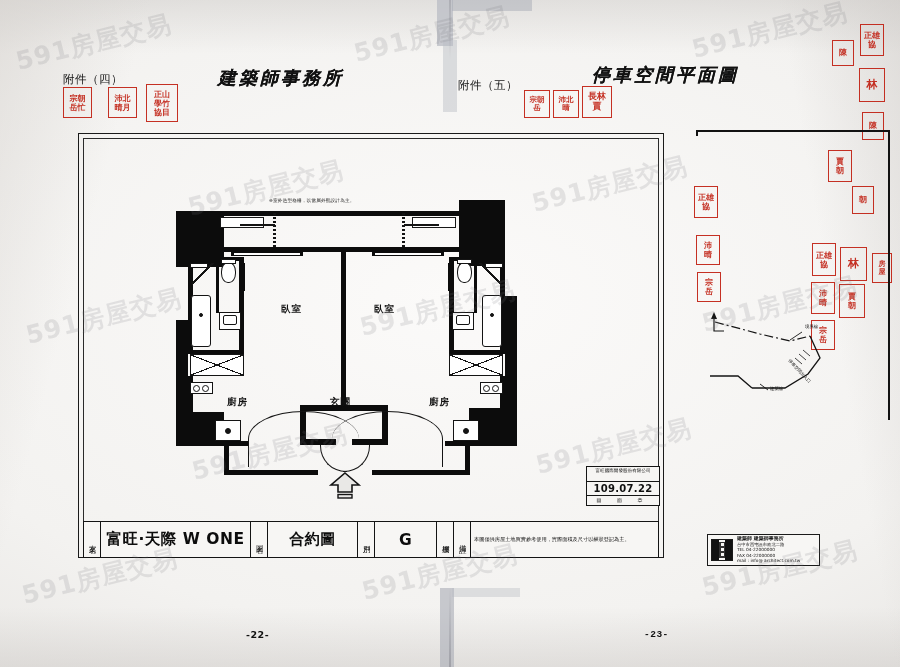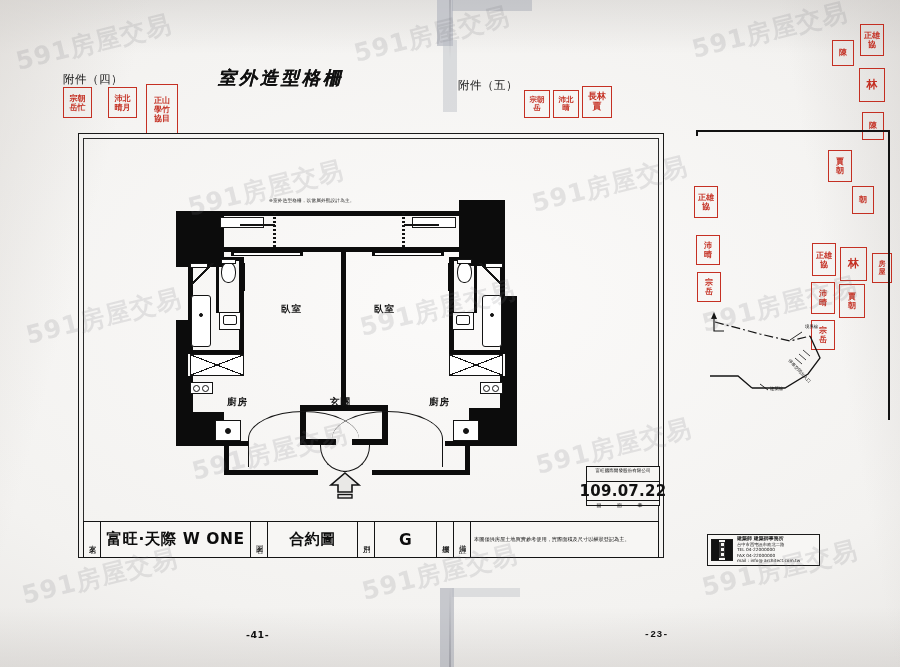--- a/index.html
+++ b/index.html
@@ -61,21 +61,21 @@
   .tb-note{font-size:5.2px;line-height:6.4px;color:#111;text-align:left;
            padding:2px 3px;writing-mode:horizontal-tb;width:100%;box-sizing:border-box;}
 
   
   #datestamp{position:absolute;left:586px;top:466px;width:74px;height:40px;
              border:1.1px solid #151515;background:#f6f5f3;box-sizing:border-box;
              display:flex;flex-direction:column;}
   #datestamp .ds-top{flex:0 0 13px;border-bottom:1px solid #151515;
         font-size:4.6px;line-height:6px;text-align:center;padding-top:.5px;color:#111;}
   #datestamp .ds-mid{flex:1;display:flex;align-items:center;justify-content:center;
-        font-size:15px;font-weight:bold;color:#111;border-bottom:1px solid #151515;letter-spacing:.3px;}
+        font-size:10px;font-weight:bold;color:#111;border-bottom:1px solid #151515;letter-spacing:.3px;}
   #datestamp .ds-bot{flex:0 0 9px;font-size:5px;line-height:9px;text-align:center;
         color:#111;letter-spacing:7px;}
 
   
   #archstamp{position:absolute;left:707px;top:534px;width:113px;height:32px;
              border:1.1px solid #1a1a1a;background:#f7f6f4;box-sizing:border-box;
              display:flex;align-items:center;gap:4px;padding:2px 3px;}
   #archstamp .qr{width:20px;height:20px;flex:0 0 auto;border:1px solid #1a1a1a;
       background:
         linear-gradient(90deg,#111 33%,transparent 33% 66%,#111 66%) 0 0/100% 3.6px repeat-y;
@@ -121,28 +121,29 @@
 
   <div class="scanbar" style="left:437px;top:0;width:16px;height:46px;"></div>
   <div class="scanbar b2" style="left:452px;top:0;width:80px;height:11px;opacity:.5;"></div>
   <div class="scanbar" style="left:443px;top:40px;width:14px;height:72px;opacity:.45;"></div>
   <div class="scanbar b2" style="left:440px;top:588px;width:14px;height:79px;opacity:.6;"></div>
   <div class="scanbar" style="left:452px;top:588px;width:68px;height:9px;opacity:.4;"></div>
   <div class="seam"></div>
 
   <div class="hdr-label cjk" style="left:63px;top:72px;">附件（四）</div>
 
-  <div class="hdr-title cjk" style="left:218px;top:66px;">室外造型格柵</div>
+  <div class="hdr-title cjk" style="left:218px;top:66px;">建築師事務所</div>
 
   <div class="seal seal-ink" style="left:63px;top:87px;width:29px;height:31px;font-size:8px;line-height:9px;">宗朝<br>岳忙</div>
   <div class="seal seal-ink" style="left:108px;top:87px;width:29px;height:31px;font-size:8px;line-height:9px;">沛北<br>晴月</div>
-  <div class="seal seal-ink" style="left:146px;top:84px;width:32px;height:50px;font-size:8px;line-height:9px;">正山<br>學竹<br>協目</div>
+  <div class="seal seal-ink" style="left:146px;top:84px;width:32px;height:38px;font-size:8px;line-height:9px;">正山<br>學竹<br>協目</div>
 
   <div class="hdr-label cjk" style="left:458px;top:78px;">附件（五）</div>
 
+  <div class="hdr-title cjk" style="left:592px;top:63px;">停車空間平面圖</div>
 
   <div class="seal seal-ink" style="left:524px;top:90px;width:26px;height:28px;font-size:7.5px;line-height:8.5px;">宗朝<br>岳</div>
   <div class="seal seal-ink" style="left:553px;top:90px;width:26px;height:28px;font-size:7.5px;line-height:8.5px;">沛北<br>晴</div>
   <div class="seal seal-ink" style="left:582px;top:86px;width:30px;height:32px;font-size:9px;line-height:10px;">長林<br>賈</div>
 
   <div class="seal seal-ink" style="left:860px;top:24px;width:24px;height:32px;font-size:8px;line-height:9px;">正雄<br>協</div>
   <div class="seal seal-ink" style="left:859px;top:68px;width:26px;height:34px;font-size:11px;">林</div>
   <div class="seal seal-ink" style="left:862px;top:112px;width:22px;height:28px;font-size:8px;">陳</div>
 
   <div class="seal seal-ink" style="left:832px;top:40px;width:22px;height:26px;font-size:8px;">陳</div>
@@ -356,21 +357,21 @@
     <div class="qr"></div>
     <div class="meta">
       <div class="l1 cjk">建築師  建築師事務所</div>
       <div class="cjk">台中市西屯區市政北二路</div>
       <div>TEL 04-22000000</div>
       <div>FAX 04-22000000</div>
       <div>mail : info@ architect.com.tw</div>
     </div>
   </div>
 
-  <div class="pageno" style="left:246px;top:629px;">-41-</div>
+  <div class="pageno" style="left:246px;top:629px;">-22-</div>
   <div class="pageno" style="left:644px;top:629px;font-family:Liberation Mono, monospace;">-23-</div>
 
   <div class="wm" style="left:14px;top:26px;">591房屋交易</div>
   <div class="wm" style="left:352px;top:18px;">591房屋交易</div>
   <div class="wm" style="left:690px;top:14px;">591房屋交易</div>
   <div class="wm" style="left:186px;top:172px;">591房屋交易</div>
   <div class="wm" style="left:530px;top:168px;">591房屋交易</div>
   <div class="wm" style="left:24px;top:300px;">591房屋交易</div>
   <div class="wm" style="left:358px;top:292px;">591房屋交易</div>
   <div class="wm" style="left:700px;top:288px;">591房屋交易</div>

